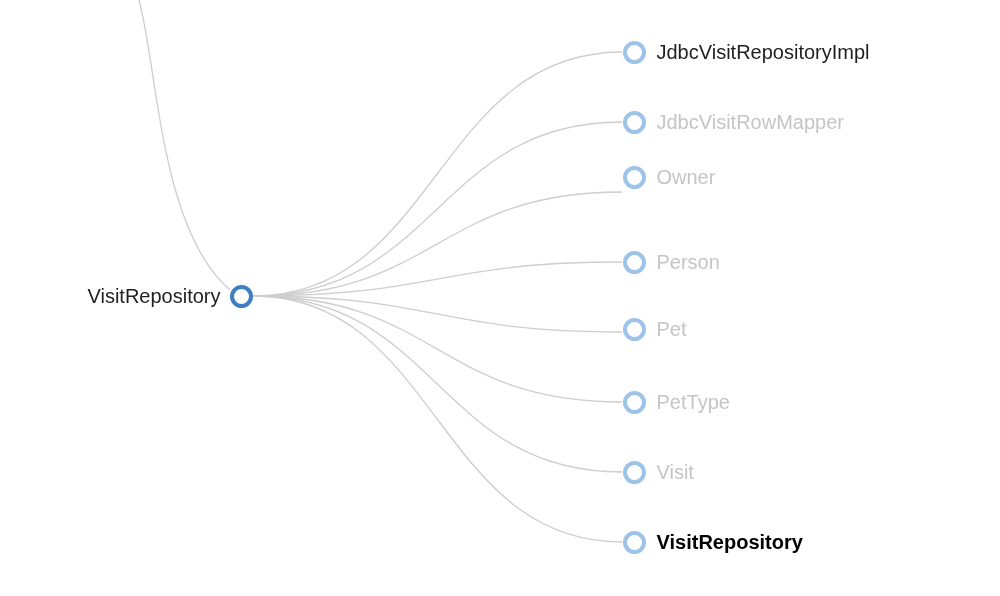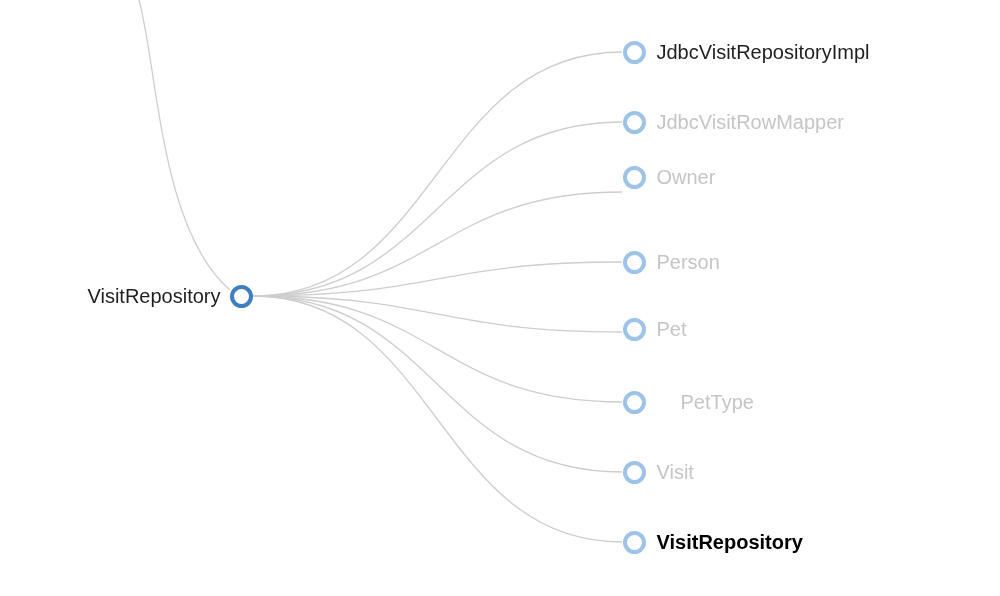--- a/index.html
+++ b/index.html
@@ -61,21 +61,21 @@
   .child-label[data-emph="dark"] { color: var(--dark-text, #1f1f1f); }
   .child-label[data-emph="dim"]  { color: var(--dim-text, #c5c5c5); }
   .child-label[data-emph="bold"] { color: var(--bold-text, #000); font-weight: 700; }
 
   .node.root  { left: 0;     top: 284.5px; width: 252.5px; justify-content: flex-end; }
   .node.c0 { left: 622.5px; top: 40.5px;  }
   .node.c1 { left: 622.5px; top: 110.5px; }
   .node.c2 { left: 622.5px; top: 166px; }
   .node.c3 { left: 622.5px; top: 250.5px; }
   .node.c4 { left: 622.5px; top: 318px; }
-  .node.c5 { left: 622.5px; top: 390.5px; gap: 24px; }
+  .node.c5 { left: 622.5px; top: 390.5px; }
   .node.c6 { left: 622.5px; top: 460.5px; text-align: center; }
   .node.c7 { left: 622.5px; top: 530.5px; }
 </style>
 </head>
 <body>
 
 <div class="canvas">
 
   <svg class="links-layer" width="1000" height="596" viewBox="0 0 1000 596">
     <path d="M139,0 C158,70 160,230 230,290"></path>

